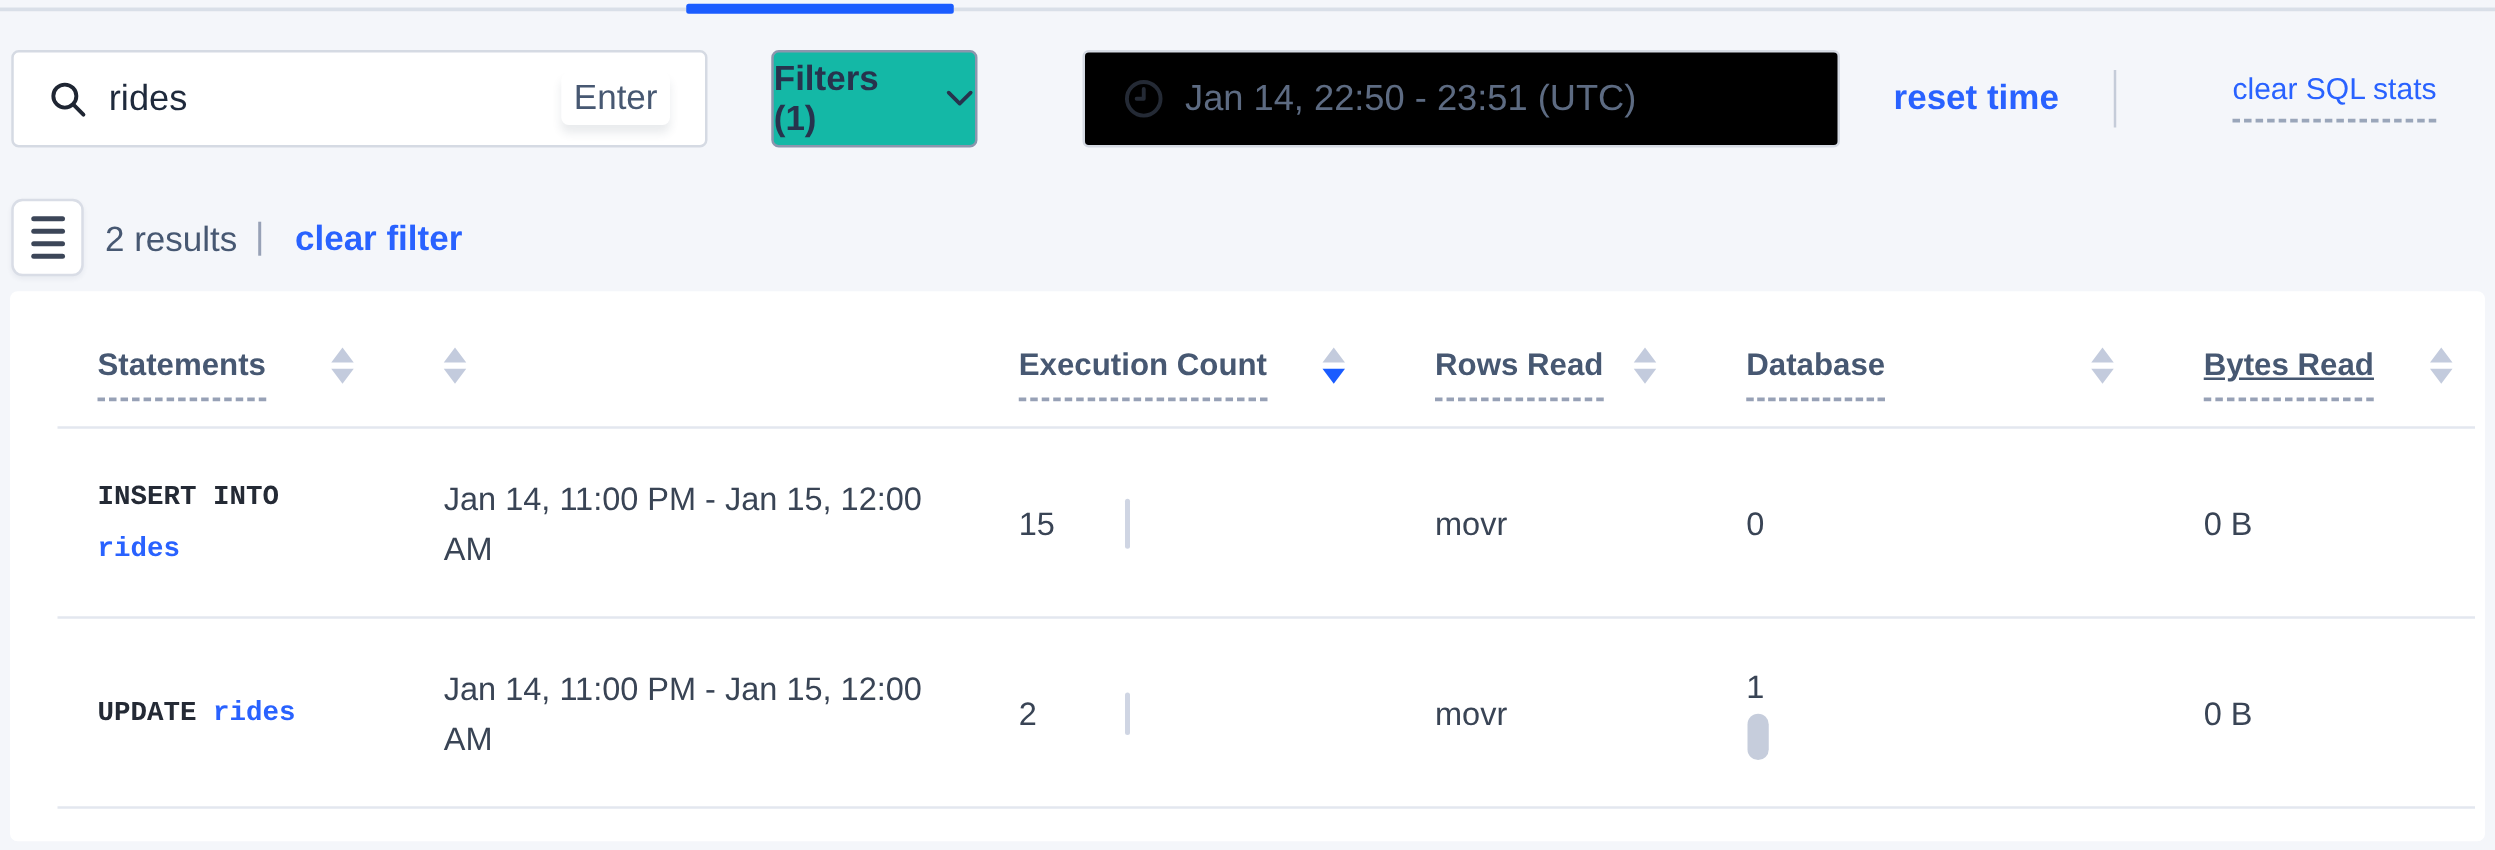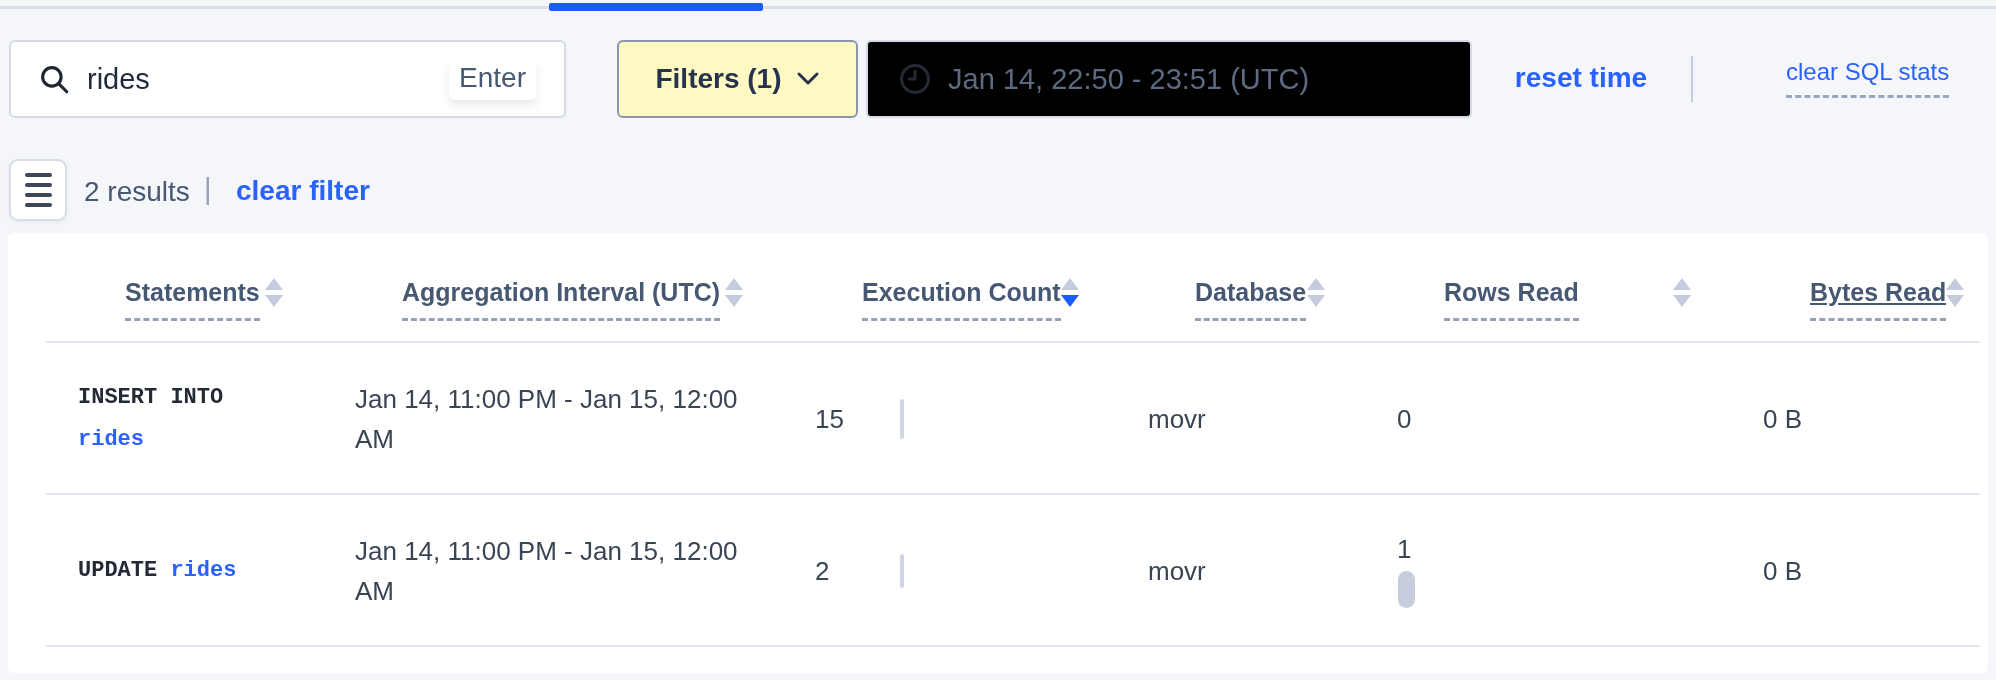--- a/index.html
+++ b/index.html
@@ -27,22 +27,22 @@
     flex:1 1 auto; border:none; outline:none; background:transparent;
     font-family:"Liberation Sans", sans-serif; font-size:29px; color:#1f2a3c;
     margin-left:16px; min-width:0;
   }
   .enter-hint {
     flex:0 0 auto; font-size:28px; color:#475872; padding:4px 10px 6px;
     border-radius:6px; box-shadow:0 6px 8px rgba(40,55,80,0.10);
   }
 
   .filters-btn {
-    position:absolute; left:617px; top:40px; width:241px; height:78px;
-    background:#fef9c3; border:2px solid #8b96ad; border-radius:6px;
+    position:absolute; left:617px; top:40px; width:165px; height:78px;
+    background:#14b8a6; border:2px solid #8b96ad; border-radius:6px;
     display:flex; align-items:center; justify-content:center; gap:14px;
     font-size:28px; font-weight:700; color:#27334d; cursor:pointer;
   }
 
   .time-picker {
     position:absolute; left:866px; top:40px; width:606px; height:78px;
     background:#000000; border:2px solid #d5dae3; border-radius:5px;
     display:flex; align-items:center; padding:0 30px; gap:16px;
     font-size:29px; color:#5d6b82; cursor:pointer;
   }
@@ -81,21 +81,21 @@
     grid-template-columns:277px 460px 333px 249px 366px 1fr;
     padding-left:70px;
   }
   .trow::after {
     content:""; position:absolute; left:38px; right:8px; bottom:0;
     height:2px; background:#e3e7ef;
   }
   .thead { height:110px; align-items:end; }
   .thead .th {
     display:flex; align-items:flex-end; justify-content:space-between;
-    padding:0 72px 22px 0; font-size:25px; font-weight:700; color:#475872;margin-left:47px;
+    padding:0 72px 22px 0; font-size:25px; font-weight:700; color:#475872;
   }
   .thead .th:last-child { padding-right:26px;text-decoration:underline; }
   .th-label { border-bottom:3px dashed #97a1b6; padding-bottom:11px; white-space:nowrap; cursor:pointer; }
   .sort { display:flex; flex-direction:column; gap:5px; margin-bottom:14px; cursor:pointer; }
   .tri-up { width:0; height:0; border-left:9px solid transparent; border-right:9px solid transparent; border-bottom:12px solid #c3cbdd; }
   .tri-down { width:0; height:0; border-left:9px solid transparent; border-right:9px solid transparent; border-top:12px solid #c3cbdd; }
   .sort.desc .tri-down { border-top-color:#1a5cff; }
 
   .tr-data { height:152px; align-items:center; }
   .td { display:flex; align-items:center; font-size:26px; color:#394455; }
@@ -163,42 +163,41 @@
 
   <div class="trow thead">
     <div class="th">
       <span class="th-label">Statements</span>
       <span class="sort">
           <span class="tri-up"></span>
           <span class="tri-down"></span>
         </span>
     </div>
     <div class="th">
-      <span class="th-label">Aggregation Interval (UTC)</span>
       <span class="sort">
           <span class="tri-up"></span>
           <span class="tri-down"></span>
         </span>
     </div>
     <div class="th">
       <span class="th-label">Execution Count</span>
       <span class="sort desc">
           <span class="tri-up"></span>
           <span class="tri-down"></span>
         </span>
     </div>
     <div class="th">
+      <span class="th-label">Rows Read</span>
+      <span class="sort">
+          <span class="tri-up"></span>
+          <span class="tri-down"></span>
+        </span>
+    </div>
+    <div class="th">
       <span class="th-label">Database</span>
-      <span class="sort">
-          <span class="tri-up"></span>
-          <span class="tri-down"></span>
-        </span>
-    </div>
-    <div class="th">
-      <span class="th-label">Rows Read</span>
       <span class="sort">
           <span class="tri-up"></span>
           <span class="tri-down"></span>
         </span>
     </div>
     <div class="th">
       <span class="th-label">Bytes Read</span>
       <span class="sort">
           <span class="tri-up"></span>
           <span class="tri-down"></span>

